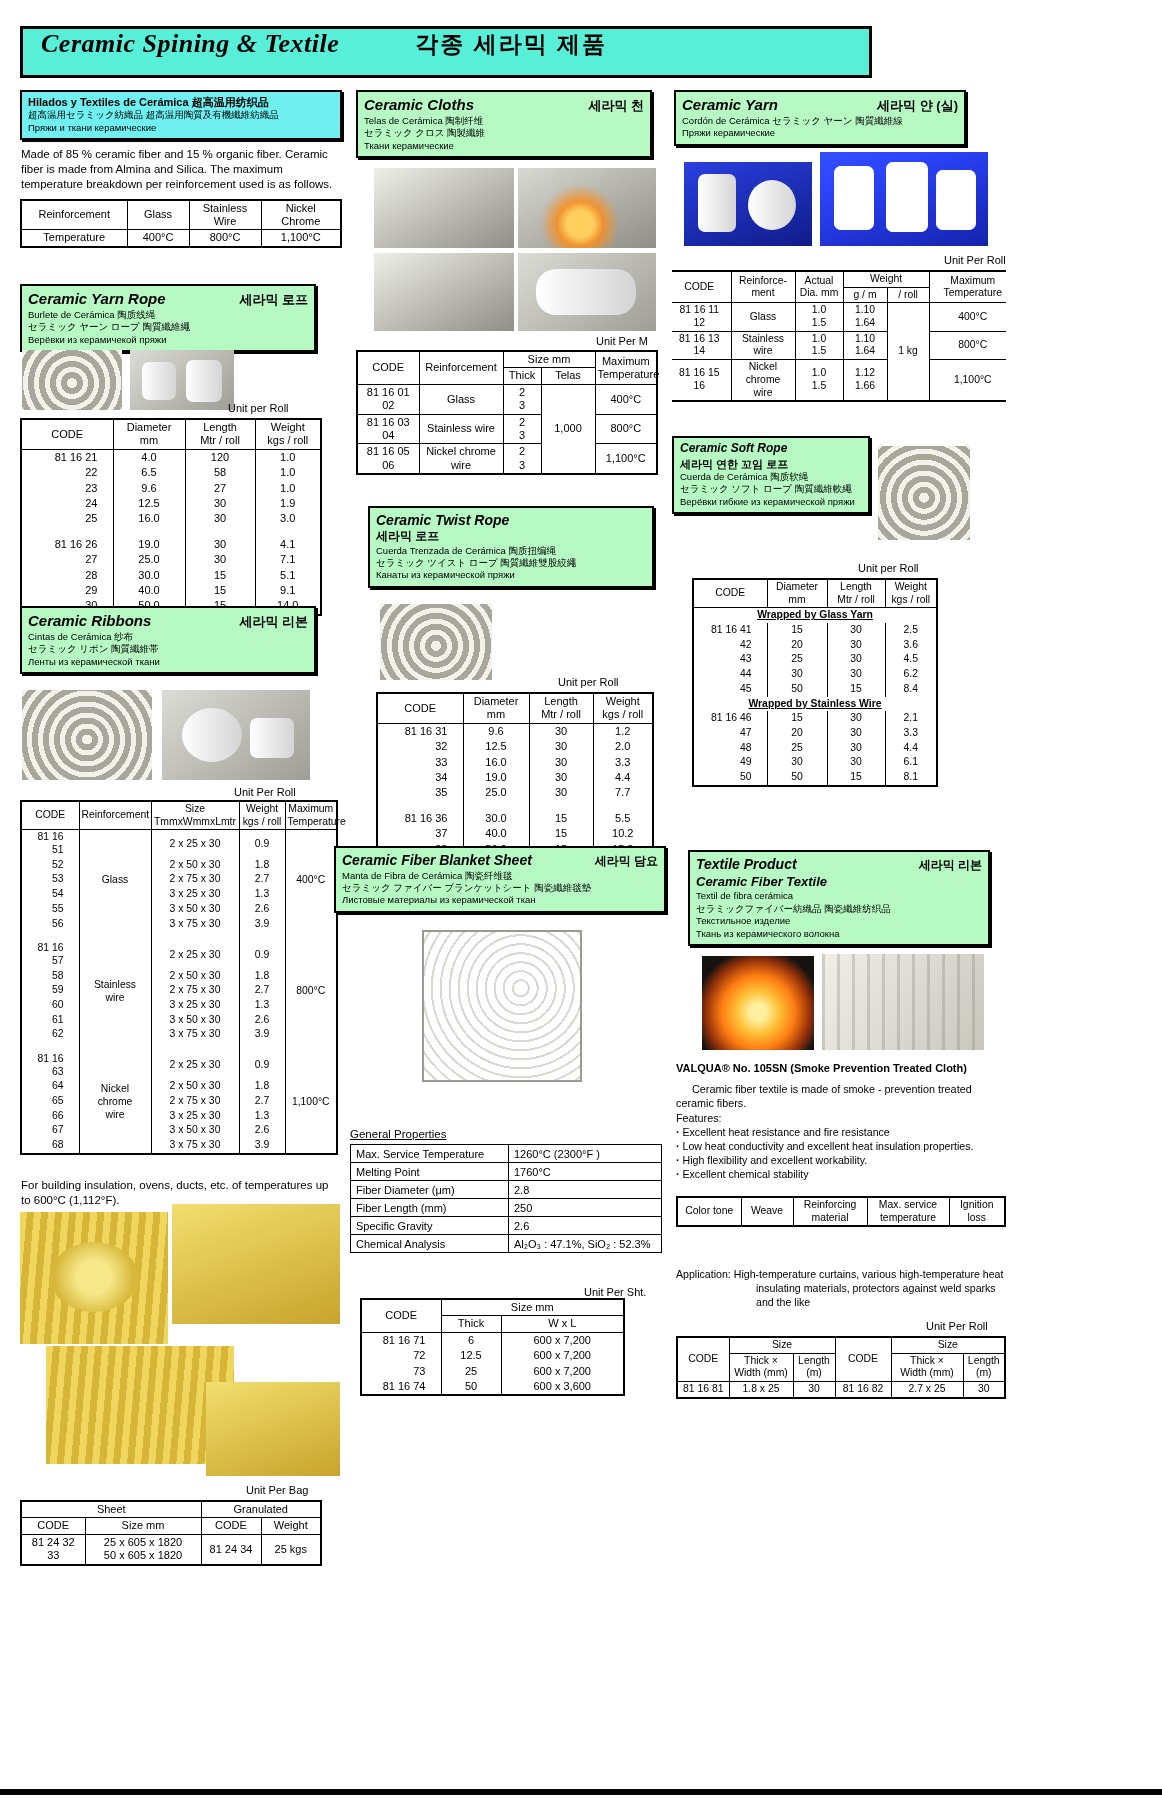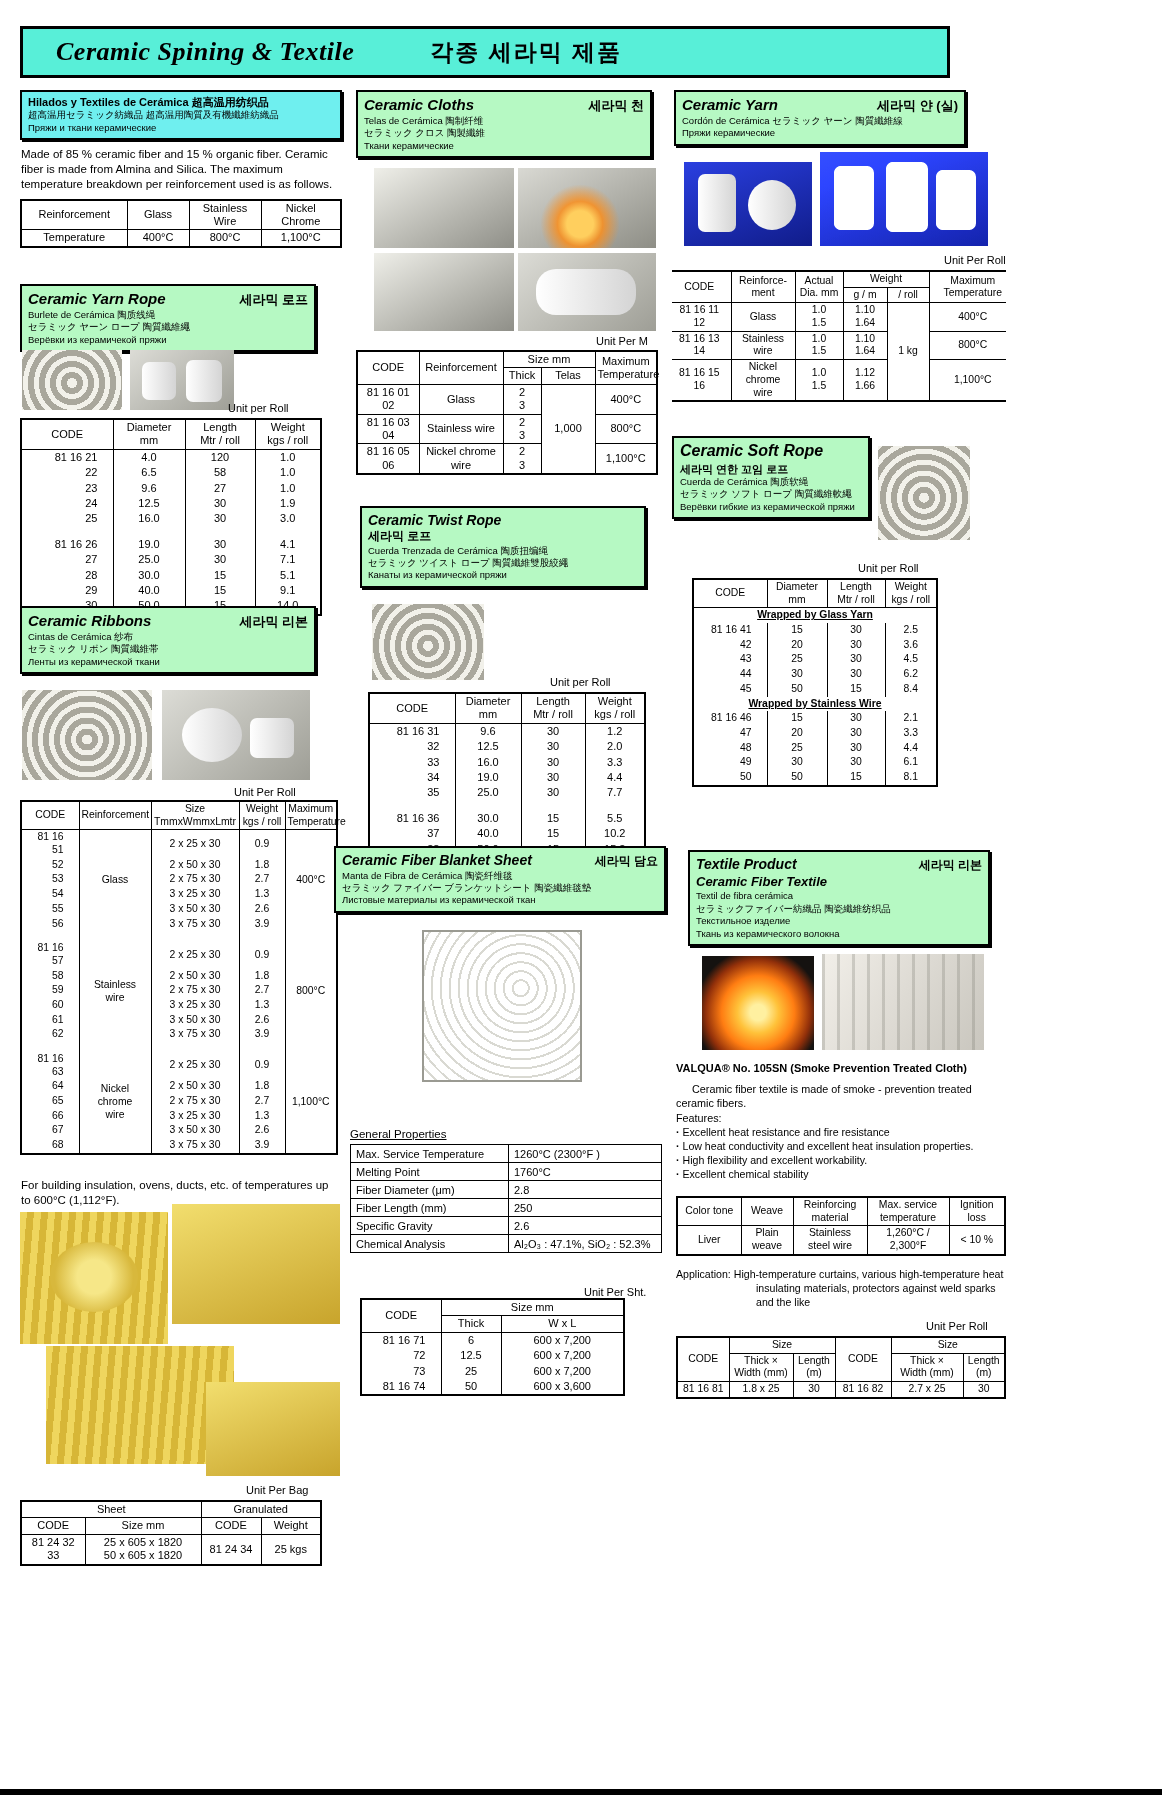--- a/index.html
+++ b/index.html
@@ -2,22 +2,22 @@
 <html style="--banner: #58efd8; --cyan: #6fefef; --green: #b6f9c3;"><head>
 <meta charset="utf-8">
 <style>
   * { margin:0; padding:0; box-sizing:border-box; }
   html,body { background:#fff; }
   body { font-family:"Liberation Sans",sans-serif; color:#000; }
   #page { position:relative; width:1162px; height:1800px; background:#fff; overflow:hidden; font-size:11px; }
   .abs { position:absolute; }
 
   
-  #banner { left:20px; top:26px; width:930px; height:52px; border:3px solid #000;
-            background:var(--banner,#58efd8); display:flex; align-items:center;padding-left:15px; }
+  #banner { left:20px; top:26px; width:852px; height:52px; border:3px solid #000;
+            background:var(--banner,#58efd8); display:flex; align-items:flex-start; }
   .banner-en { font-family:"Liberation Serif",serif; font-style:italic; font-weight:bold;
                font-size:26px; margin-left:18px; letter-spacing:.5px; }
   .banner-ko { font-weight:bold; font-size:23px; margin-left:76px; letter-spacing:2px; }
 
   
   .hdr { border:2px solid #000; padding:3px 6px 4px 6px; line-height:1.3; box-shadow:2px 2px 0 #000; }
   .green { background:var(--green,#b6f9c3); }
   .cyan  { background:var(--cyan,#6fefef); }
   .trow { display:flex; justify-content:space-between; align-items:baseline; }
   .t-en { font-weight:bold; font-style:italic; font-size:15px; white-space:nowrap; }
@@ -442,21 +442,21 @@
             <td>Nickel chrome
 wire</td>
             <td>2
 3</td>
             <td>1,100°C</td>
           </tr>
         </tbody>
     </table>
   </section>
 
-  <section class="abs" style="left:360px;top:506px;width:290px;height:304px">
+  <section class="abs" style="left:368px;top:506px;width:290px;height:304px">
     <div class="hdr green" style="width:286px">
       <div class="t-en" style="font-size:14px">Ceramic Twist Rope</div>
       <div class="t-ko" style="font-size:12px">세라믹 로프</div>
       <div class="sub">Cuerda Trenzada de Cerámica 陶质扭编绳</div>
       <div class="sub">セラミック ツイスト ロープ 陶質纖維雙股絞繩</div>
       <div class="sub">Канаты из керамической пряжи</div>
     </div>
     <div class="photo ph-coil" style="left:12px;top:98px;width:112px;height:76px"></div>
     <span class="abs unit" style="left:190px;top:170px">Unit per Roll</span>
     <table class="tbl open abs" style="left:8px;top:186px;width:278px">
@@ -688,21 +688,21 @@
             <td>1.12
 1.66</td>
             <td>1,100°C</td>
           </tr>
         </tbody>
     </table>
   </div>
 
   <section class="abs" style="left:672px;top:436px;width:340px;height:380px">
     <div class="hdr green" style="width:198px">
-      <div class="t-en" style="font-size:16px">Ceramic Soft Rope</div>
+      <div class="t-en" style="font-size:12px">Ceramic Soft Rope</div>
       <div class="t-ko" style="font-size:11px">세라믹 연한 꼬임 로프</div>
       <div class="sub">Cuerda de Cerámica 陶质软绳</div>
       <div class="sub">セラミック ソフト ロープ 陶質纖維軟繩</div>
       <div class="sub">Верёвки гибкие из керамической пряжи</div>
     </div>
     <div class="photo ph-coil" style="left:206px;top:10px;width:92px;height:94px"></div>
     <span class="abs unit" style="left:186px;top:126px">Unit per Roll</span>
     <table class="tbl open fs10 abs" style="left:20px;top:142px;width:246px">
       <colgroup>
           <col style="width:74px">
@@ -824,30 +824,20 @@
       <tbody>
           <tr>
             <th>Color tone</th>
             <th>Weave</th>
             <th>Reinforcing
 material</th>
             <th>Max. service
 temperature</th>
             <th>Ignition loss</th>
           </tr>
-          <tr>
-            <td>Liver</td>
-            <td>Plain
-weave</td>
-            <td>Stainless
-steel wire</td>
-            <td>1,260°C /
-2,300°F</td>
-            <td>&lt; 10 %</td>
-          </tr>
         </tbody>
     </table>
     <p class="hang abs" style="left:4px;top:418px;width:330px">
       <span>Application:</span>
       <span>High-temperature curtains, various high-temperature heat insulating materials, protectors against weld sparks and the like</span>
     </p>
     <span class="abs unit" style="left:254px;top:470px">Unit Per Roll</span>
     <table class="tbl grid fs10 abs" style="left:4px;top:486px;width:330px">
       <colgroup>
           <col style="width:52px">

